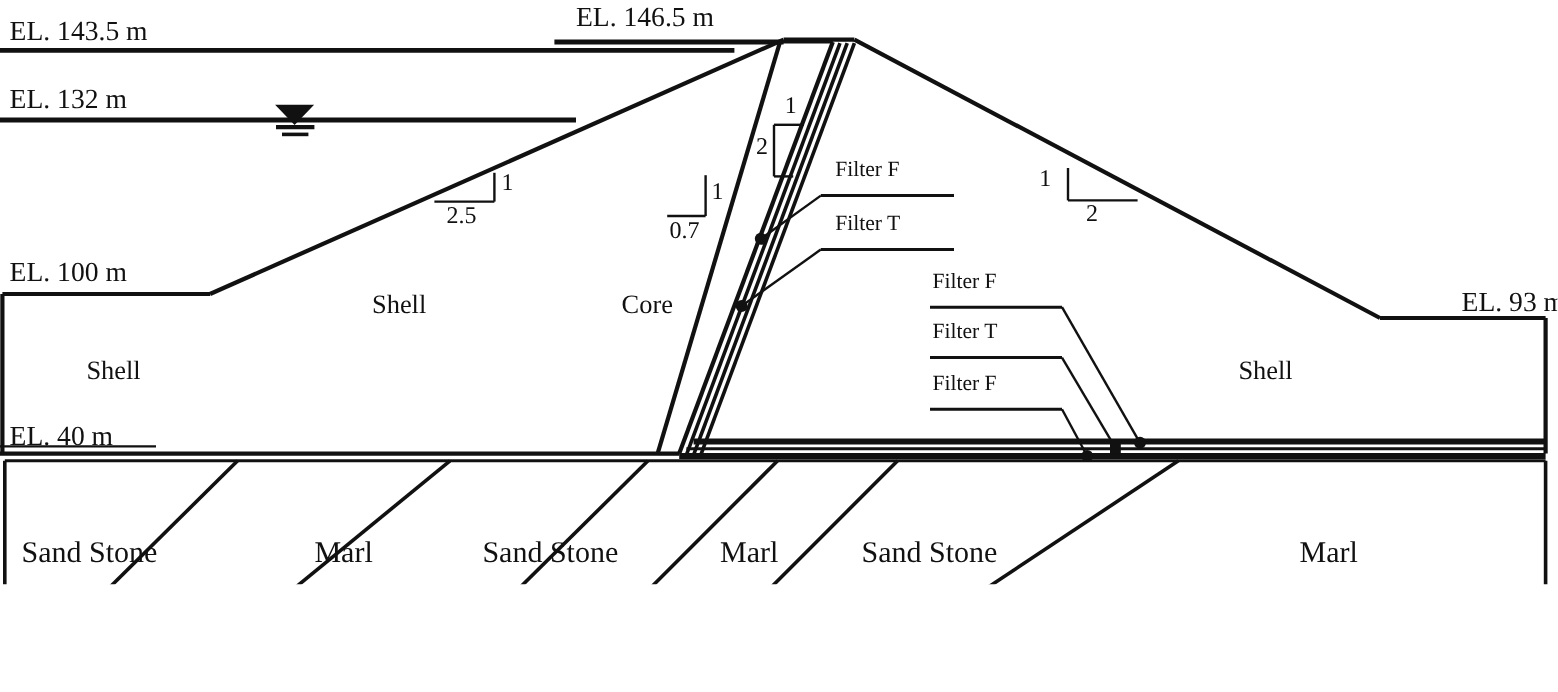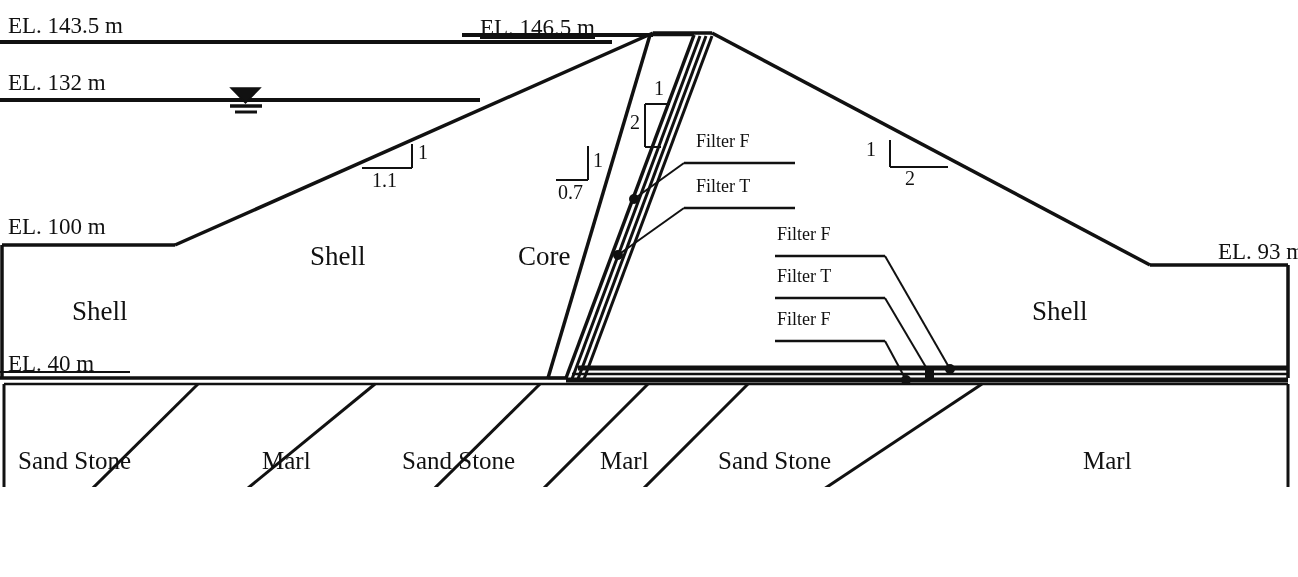--- a/index.html
+++ b/index.html
@@ -2,21 +2,21 @@
 <html><head>
 <meta charset="utf-8">
 <title>Dam Cross Section</title>
 <style>
   html,body{margin:0;padding:0;background:#ffffff;}
   #root{position:relative;width:1298px;height:487px;background:#fff;
         font-family:"Liberation Serif","DejaVu Serif",serif;overflow:hidden;}
   svg{position:absolute;left:0;top:0;width:1298px;height:577px;}
   .lbl{position:absolute;white-space:nowrap;color:#111;line-height:1;}
   .el-label{font-size:23px;}
-  .zone-label{font-size:27px;}
+  .zone-label{font-size:22px;}
   .geo-label{font-size:25px;font-family:Liberation Serif, serif;}
   .filter-label{font-size:18px;}
   .slope-num{font-size:20px;}
 </style>
 </head>
 <body>
 
 <div id="root">
 
   <svg viewBox="0 0 1298 577">
@@ -105,21 +105,21 @@
       <rect x="925" y="370" width="9" height="9" fill="#111111" stroke="none"></rect>
 
       <line x1="775" y1="341" x2="885" y2="341" stroke-width="2.5"></line>
       <line x1="885" y1="341" x2="906" y2="380" stroke-width="2"></line>
       <circle cx="906" cy="380" r="5" fill="#111111" stroke="none"></circle>
 
     </g>
   </svg>
 
   <div class="lbl el-label" style="left:8px;top:14px;">EL. 143.5 m</div>
-  <div class="lbl el-label" style="left:480px;top:16px;text-decoration:underline;">EL. 146.5 m</div>
+  <div class="lbl el-label" style="left:480px;top:3px;">EL. 146.5 m</div>
   <div class="lbl el-label" style="left:8px;top:71px;">EL. 132 m</div>
   <div class="lbl el-label" style="left:8px;top:215px;text-align:center;">EL. 100 m</div>
   <div class="lbl el-label" style="left:1218px;top:240px;">EL. 93 m</div>
   <div class="lbl el-label" style="left:8px;top:352px;">EL. 40 m</div>
   <div class="lbl el-label" style="left:1180px;top:534px;">EL. 30 m</div>
 
   <div class="lbl zone-label" style="left:310px;top:243px;">Shell</div>
   <div class="lbl zone-label" style="left:72px;top:298px;">Shell</div>
   <div class="lbl zone-label" style="left:518px;top:243px;">Core</div>
   <div class="lbl zone-label" style="left:1032px;top:298px;">Shell</div>
@@ -131,21 +131,21 @@
   <div class="lbl filter-label" style="left:777px;top:310px;">Filter F</div>
 
   <div class="lbl geo-label" style="left:18px;top:448px;">Sand Stone</div>
   <div class="lbl geo-label" style="left:262px;top:448px;">Marl</div>
   <div class="lbl geo-label" style="left:402px;top:448px;">Sand Stone</div>
   <div class="lbl geo-label" style="left:600px;top:448px;">Marl</div>
   <div class="lbl geo-label" style="left:718px;top:448px;">Sand Stone</div>
   <div class="lbl geo-label" style="left:1083px;top:448px;">Marl</div>
 
   <div class="lbl slope-num" style="left:418px;top:142px;">1</div>
-  <div class="lbl slope-num" style="left:372px;top:170px;">1.1</div>
+  <div class="lbl slope-num" style="left:372px;top:170px;">2.5</div>
 
   <div class="lbl slope-num" style="left:593px;top:150px;">1</div>
   <div class="lbl slope-num" style="left:558px;top:182px;">0.7</div>
 
   <div class="lbl slope-num" style="left:654px;top:78px;">1</div>
   <div class="lbl slope-num" style="left:630px;top:112px;">2</div>
 
   <div class="lbl slope-num" style="left:866px;top:139px;">1</div>
   <div class="lbl slope-num" style="left:905px;top:168px;">2</div>
 

